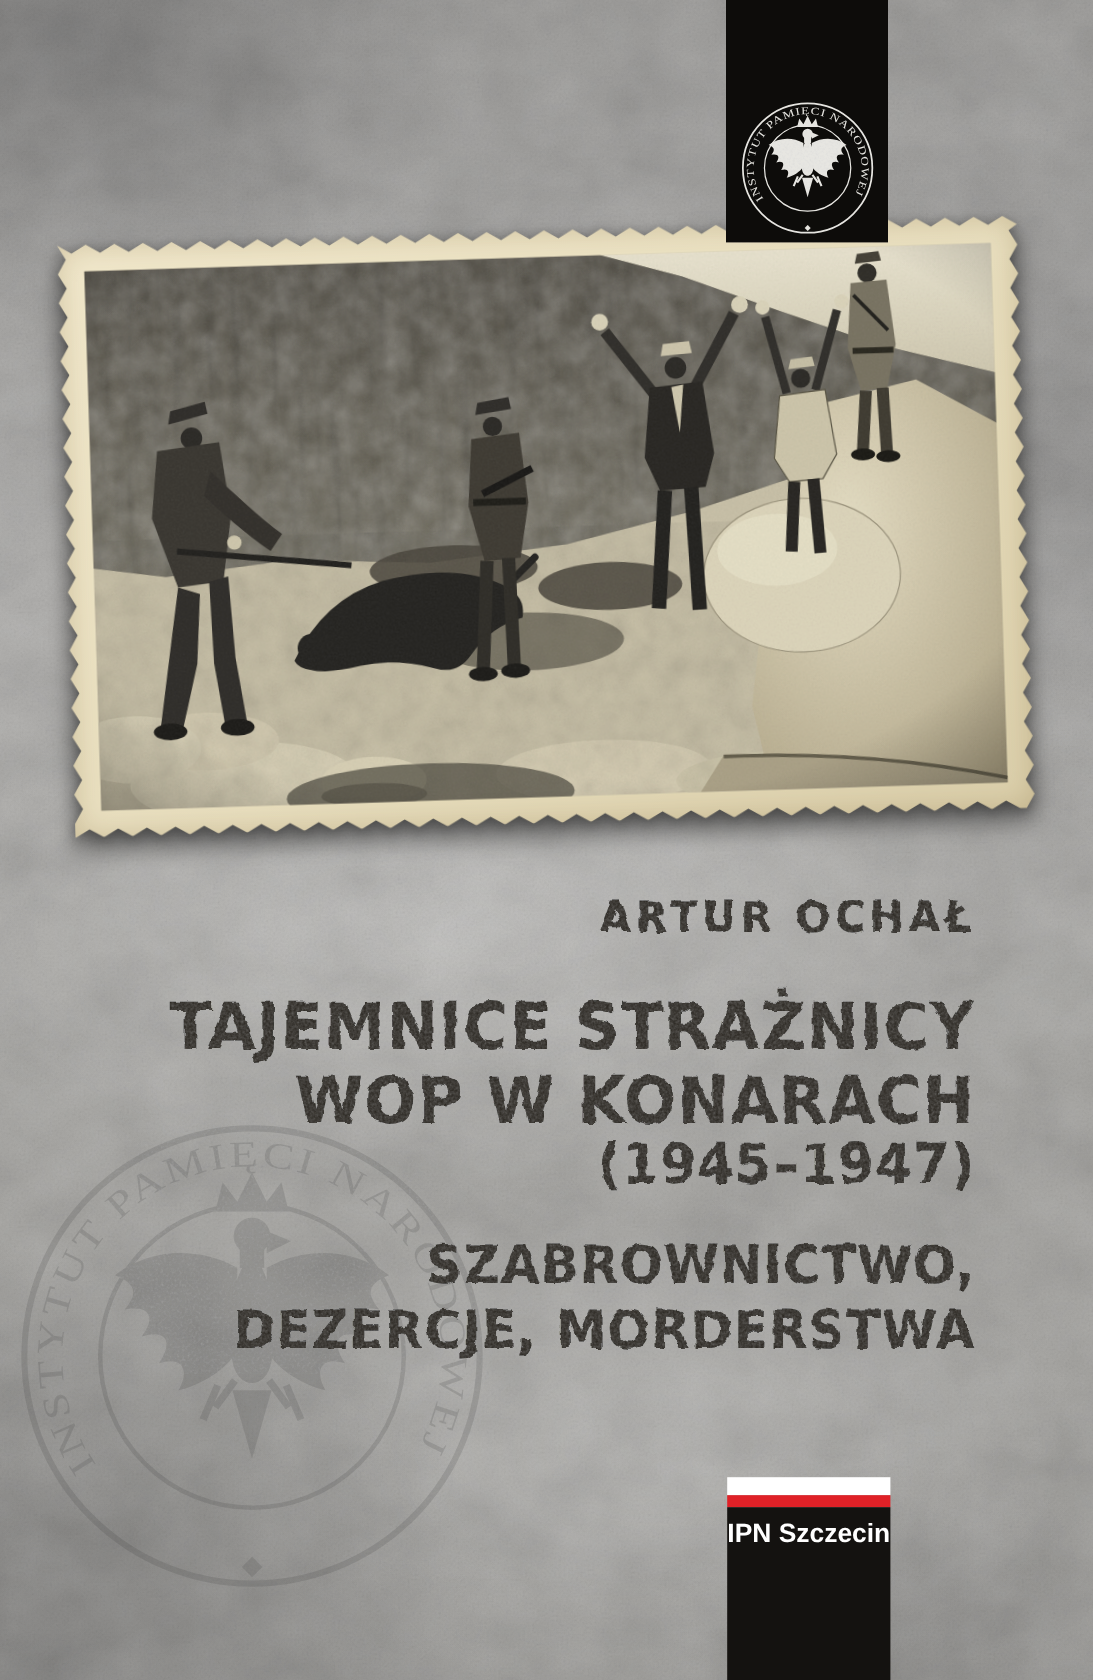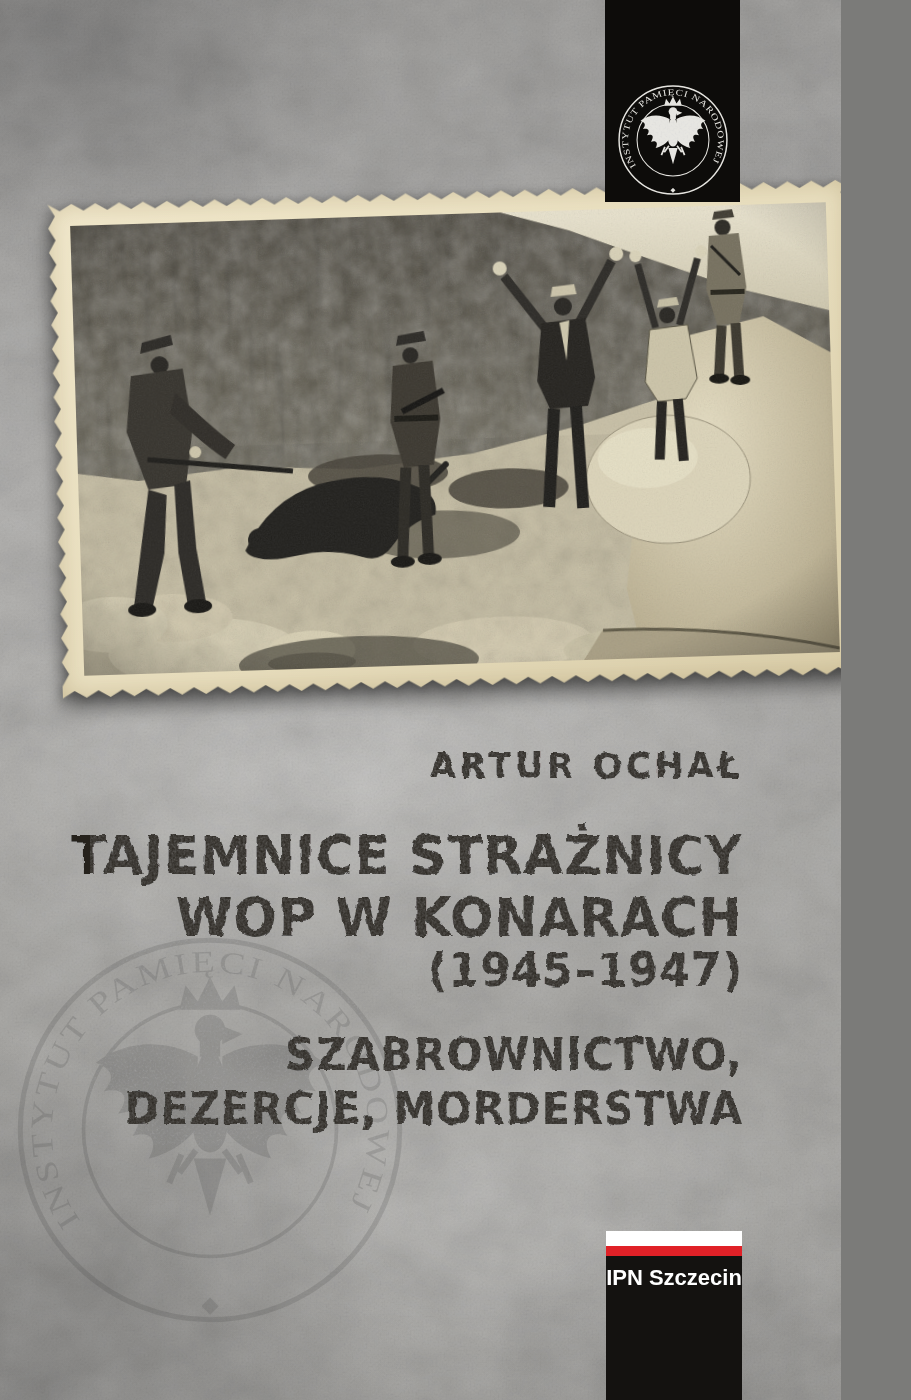--- a/index.html
+++ b/index.html
@@ -1,16 +1,16 @@
 <!DOCTYPE html>
 <html><head>
 <meta charset="utf-8">
 <style>
   html,body{margin:0;padding:0;background:#7b7b79;}
-  .cover{position:relative;width:841px;height:1400px;overflow:hidden;background:#a8a7a4;
+  .cover{position:relative;width:911px;height:1400px;overflow:hidden;background:#a8a7a4;
          font-family:"DejaVu Sans",sans-serif;}
   
   .bg{position:absolute;inset:0;z-index:0;background:
       radial-gradient(480px 320px at 6% 3%, rgba(50,50,52,.30), transparent 70%),
       radial-gradient(560px 420px at 100% 28%, rgba(60,60,62,.20), transparent 72%),
       radial-gradient(640px 340px at 42% 55%, rgba(255,255,255,.26), transparent 70%),
       radial-gradient(520px 300px at 60% 86%, rgba(255,255,255,.22), transparent 70%),
       radial-gradient(560px 430px at 2% 96%, rgba(55,55,57,.26), transparent 72%),
       radial-gradient(300px 200px at 82% 97%, rgba(70,70,72,.18), transparent 70%),
       linear-gradient(180deg,#9d9c9a,#b2b1af 36%,#aaa9a6 62%,#a09f9c 100%);}

